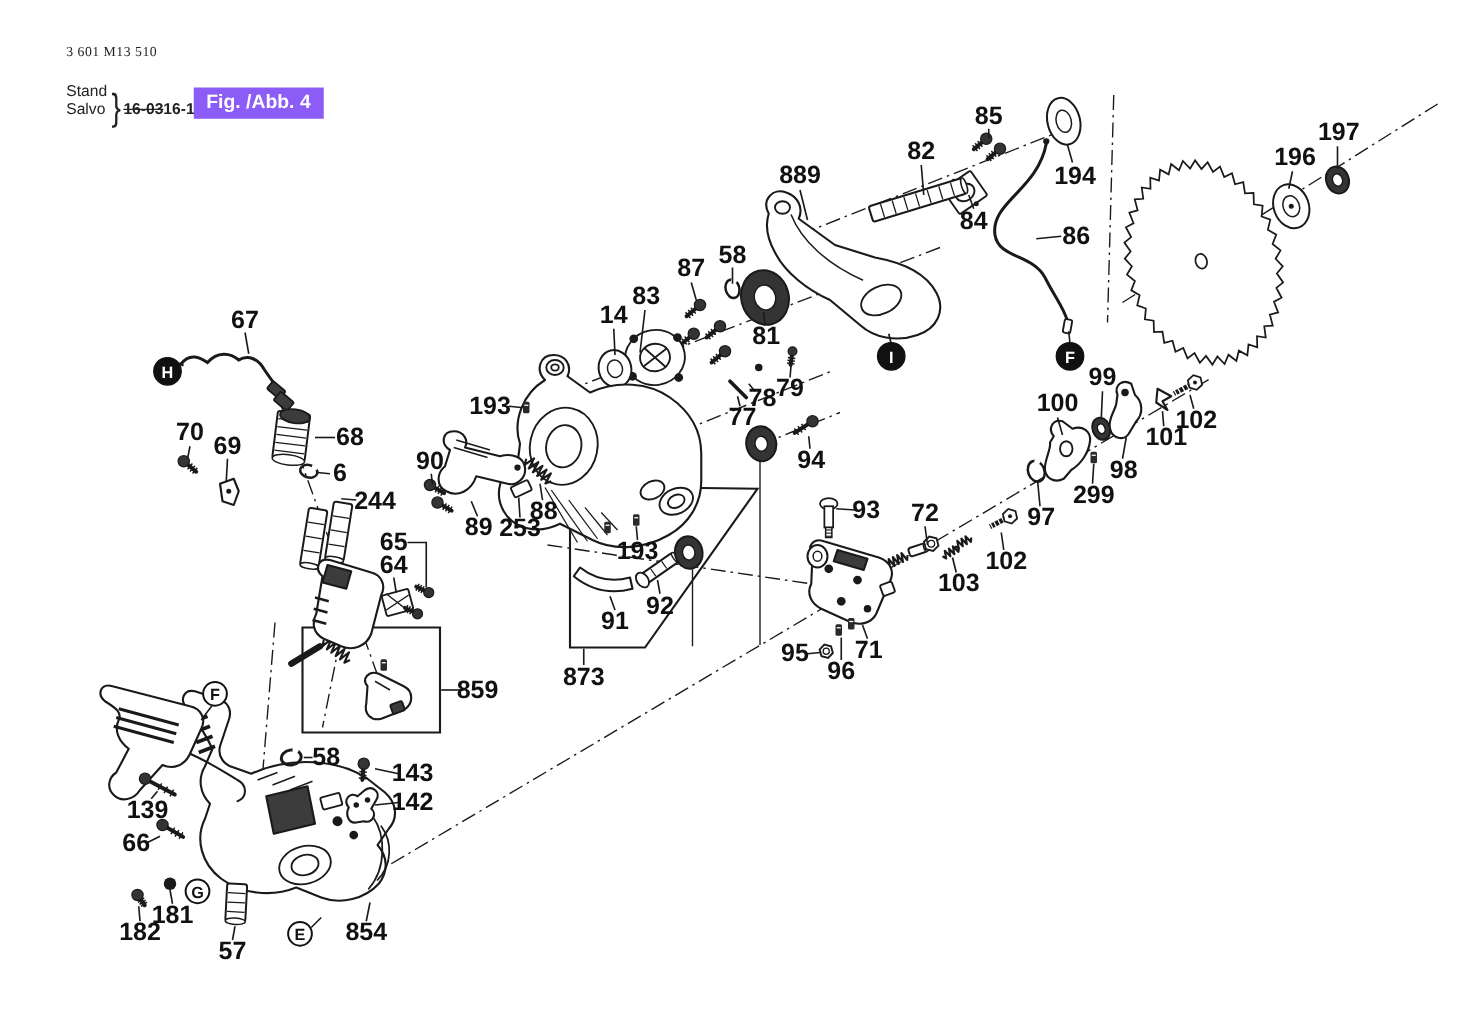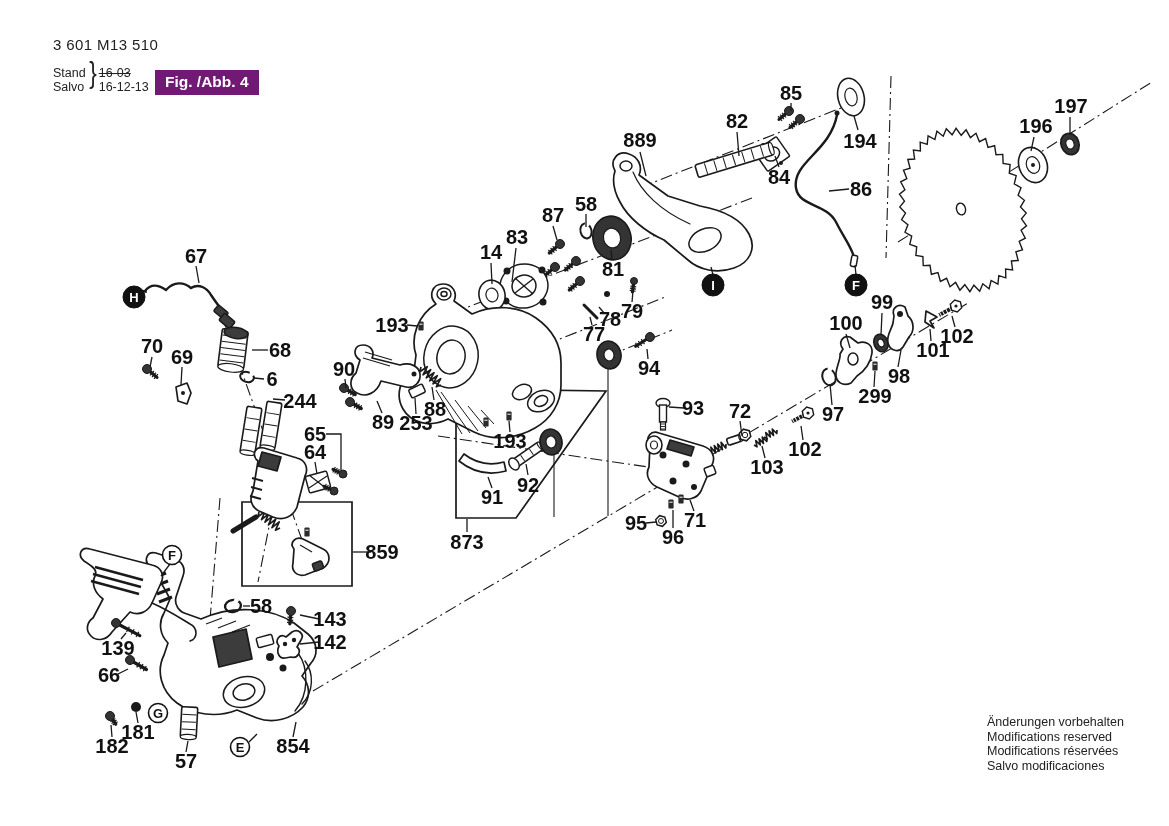--- a/index.html
+++ b/index.html
@@ -1,25 +1,25 @@
 <!DOCTYPE html>
 <html><head>
 <meta charset="utf-8">
 <style>
   html,body{margin:0;padding:0;background:#fff;}
   .page{position:relative;width:1169px;height:826px;background:#ffffff;overflow:hidden;
         font-family:"Liberation Sans",sans-serif;color:#111;}
   .abs{position:absolute;}
-  .partnum{left:53px;top:36px;font-size:15px;letter-spacing:.4px;color:#222;}
-  .standblk{left:53px;top:66px;display:flex;align-items:flex-start;font-size:12.5px;color:#222;line-height:14px;}
+  .partnum{left:53px;top:36px;font-size:11px;letter-spacing:.4px;color:#222;font-family:Liberation Serif, serif;}
+  .standblk{left:53px;top:66px;display:flex;align-items:flex-end;font-size:12.5px;color:#222;line-height:14px;}
   .standcol{display:flex;flex-direction:column;}
   .brace{font-size:30px;font-weight:400;margin:0 1px 0 2px;transform:scaleX(.75);color:#222;}
-  .datecol{display:flex;flex-direction:column;}
+  .datecol{display:flex;flex-direction:row;font-weight:bold;}
   .strike{text-decoration:line-through;}
-  .figbox{left:155px;top:70px;background:#701a75;color:#fff;font-weight:bold;font-size:15.5px;
+  .figbox{left:155px;top:70px;background:#8b5cf6;color:#fff;font-weight:bold;font-size:15.5px;
           padding:3px 10px 4px 10px;}
   .footer{left:987px;top:715px;font-size:12.5px;line-height:14.6px;color:#222;}
   svg text.callout{font-family:"Liberation Sans",sans-serif;font-weight:bold;font-size:20px;fill:#111;}
   svg text.lettertxt{font-family:"Liberation Sans",sans-serif;font-weight:bold;font-size:13px;}
 </style>
 </head>
 <body>
 
 <div class="page">
   <div class="abs partnum">3 601 M13 510</div>
@@ -486,19 +486,13 @@
       <circle cx="856" cy="285" r="11" fill="#111" stroke="#111" stroke-width="1"></circle>
       <text x="856" y="285.5" text-anchor="middle" dominant-baseline="central" class="lettertxt" fill="#fff">F</text>
       <circle cx="172" cy="555" r="9.5" fill="#fff" stroke="#111" stroke-width="1.6"></circle>
       <text x="172" y="555.5" text-anchor="middle" dominant-baseline="central" class="lettertxt" fill="#111">F</text>
       <circle cx="158" cy="713" r="9.5" fill="#fff" stroke="#111" stroke-width="1.6"></circle>
       <text x="158" y="713.5" text-anchor="middle" dominant-baseline="central" class="lettertxt" fill="#111">G</text>
       <circle cx="240" cy="747" r="9.5" fill="#fff" stroke="#111" stroke-width="1.6"></circle>
       <text x="240" y="747.5" text-anchor="middle" dominant-baseline="central" class="lettertxt" fill="#111">E</text>
     </svg>
 
-  <div class="abs footer">
-    <div>Änderungen vorbehalten</div>
-    <div>Modifications reserved</div>
-    <div>Modifications réservées</div>
-    <div>Salvo modificaciones</div>
-  </div>
 </div>
 
 </body></html>

